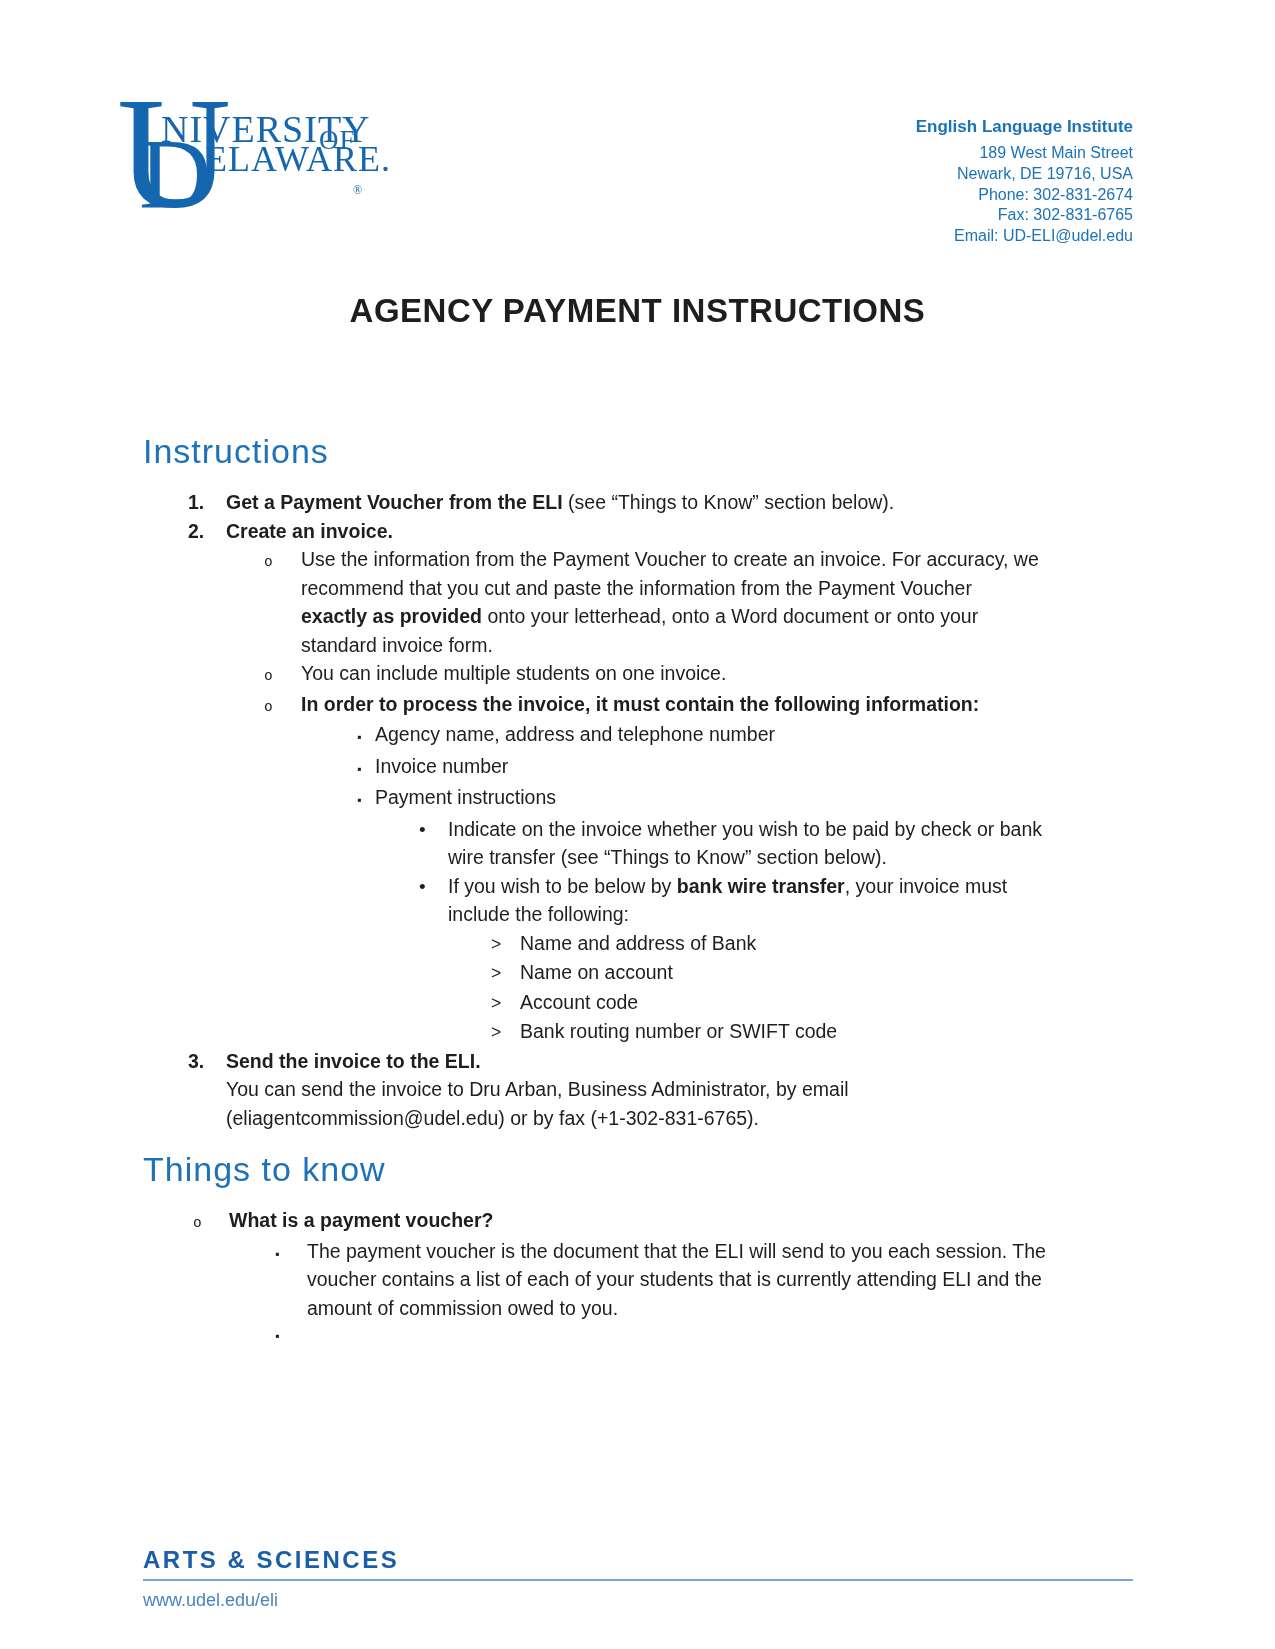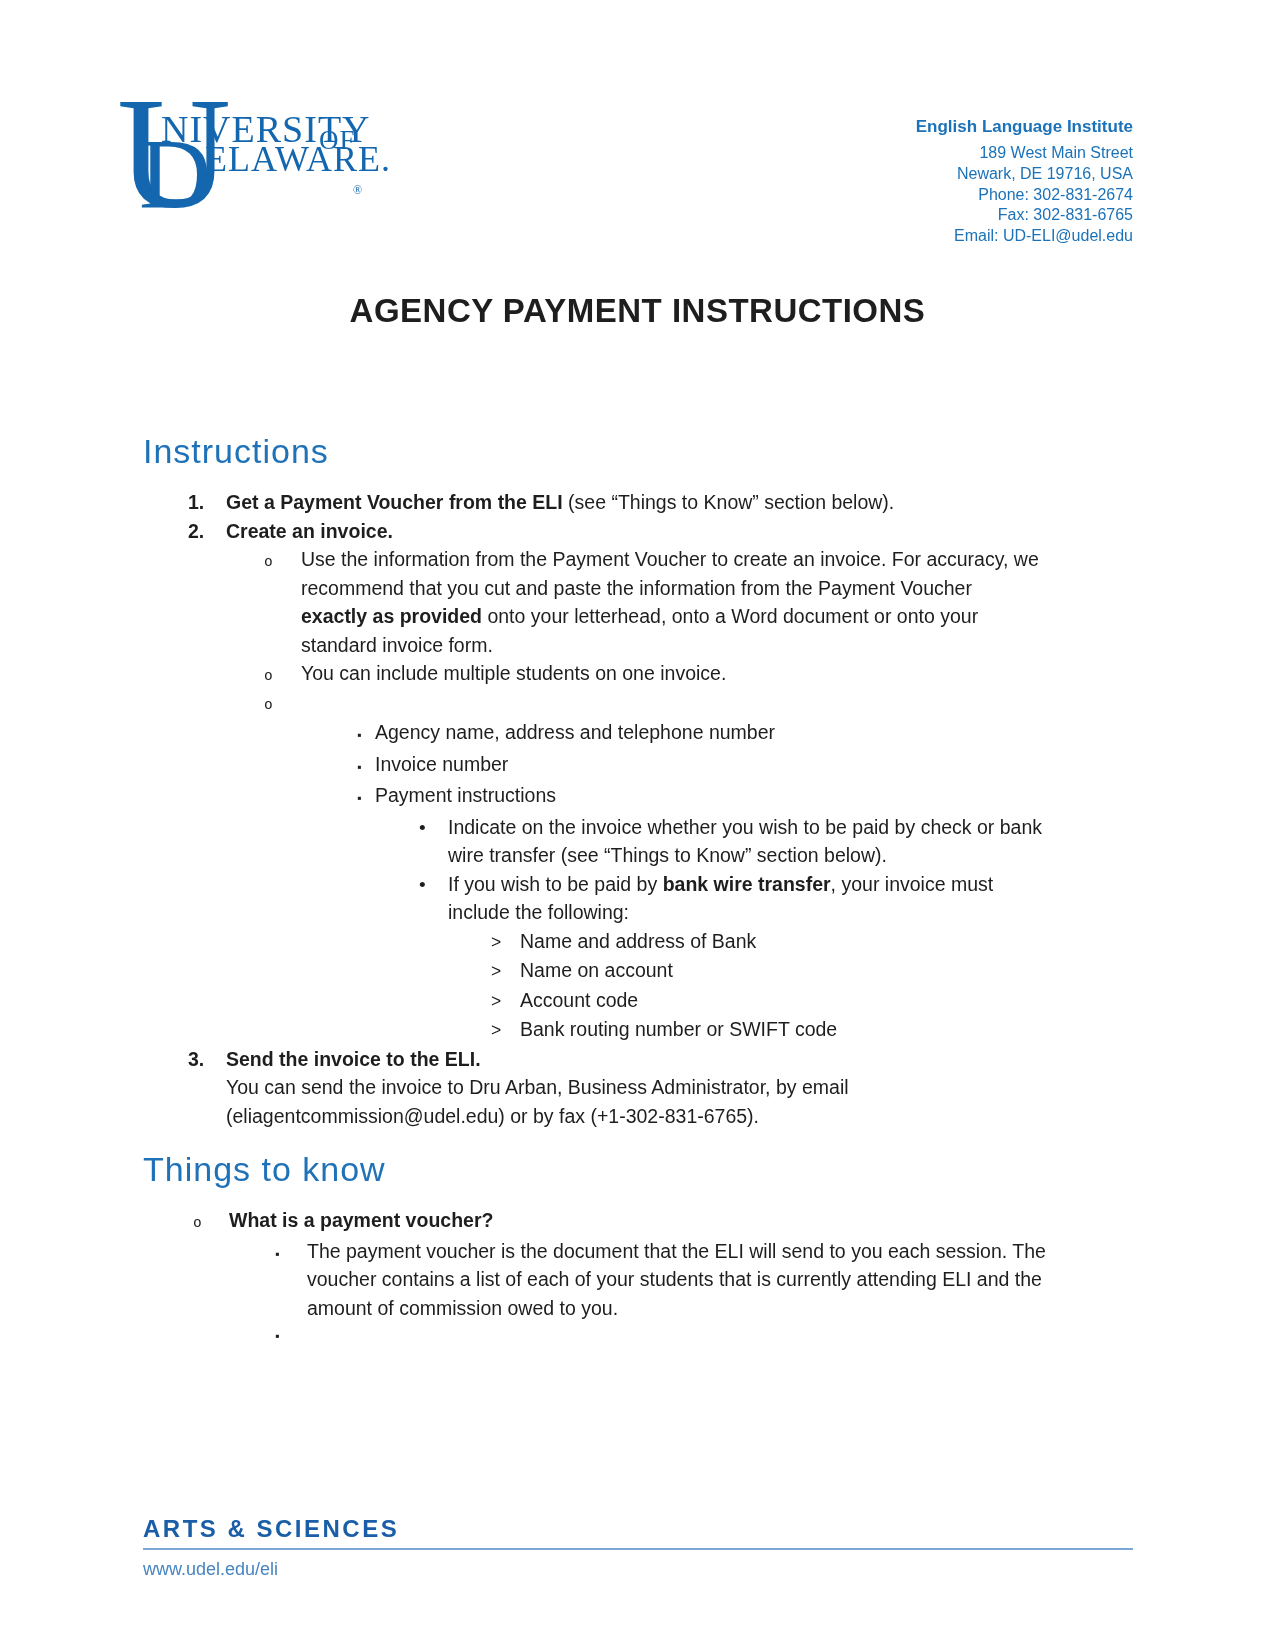--- a/index.html
+++ b/index.html
@@ -56,21 +56,21 @@
   .lv-num-cont{padding-left:83px;}     .lv-num-cont .marker{width:0;}
   .lv-circle{padding-left:121px;}      .lv-circle .marker{width:37px;font-family:"DejaVu Sans Mono",monospace;font-size:14.5px;}
   .lv-square{padding-left:214px;}      .lv-square .marker{width:18px;font-size:12.5px;}
   .lv-bullet{padding-left:276px;}      .lv-bullet .marker{width:29px;font-size:19px;}
   .lv-gt{padding-left:348px;}          .lv-gt .marker{width:29px;font-size:17.5px;}
   .lv-circle2{padding-left:50px;}      .lv-circle2 .marker{width:36px;font-family:"DejaVu Sans Mono",monospace;font-size:14.5px;}
   .lv-square2{padding-left:132px;}     .lv-square2 .marker{width:32px;font-size:12.5px;}
 
   
   .footer{position:absolute;left:143px;top:1516px;width:990px;}
-  .college{font-size:24px;font-weight:700;letter-spacing:2.5px;color:var(--footer-blue);line-height:26px;}
+  .college{font-size:24px;font-weight:700;letter-spacing:2.5px;color:var(--footer-blue);line-height:26px;margin-top:31px;}
   .rule{border:0;border-top:2.5px solid var(--rule-blue);margin-top:6px;}
   .url{font-size:18px;color:var(--url-blue);margin-top:9px;line-height:20px;}
 </style>
 </head>
 <body>
 
 <div class="page">
 
   <div class="logo">
     <span class="u">U</span>
@@ -111,41 +111,42 @@
 recommend that you cut and paste the information from the Payment Voucher
 </span><span class="b">exactly as provided</span><span> onto your letterhead, onto a Word document or onto your
 standard invoice form.</span></span>
       </div>
       <div class="item lv-circle">
         <span class="marker">o</span>
         <span class="text"><span>You can include multiple students on one invoice.</span></span>
       </div>
       <div class="item lv-circle">
         <span class="marker">o</span>
+        <span class="text"><span class="b">In order to process the invoice, it must contain the following information:</span></span>
       </div>
       <div class="item lv-square">
         <span class="marker">▪</span>
         <span class="text"><span>Agency name, address and telephone number</span></span>
       </div>
       <div class="item lv-square">
         <span class="marker">▪</span>
         <span class="text"><span>Invoice number</span></span>
       </div>
       <div class="item lv-square">
         <span class="marker">▪</span>
         <span class="text"><span>Payment instructions</span></span>
       </div>
       <div class="item lv-bullet">
         <span class="marker">•</span>
         <span class="text"><span>Indicate on the invoice whether you wish to be paid by check or bank
 wire transfer (see “Things to Know” section below).</span></span>
       </div>
       <div class="item lv-bullet">
         <span class="marker">•</span>
-        <span class="text"><span>If you wish to be paid by </span><span class="b">bank wire transfer</span><span>, your invoice must
+        <span class="text"><span>If you wish to be below by </span><span class="b">bank wire transfer</span><span>, your invoice must
 include the following:</span></span>
       </div>
       <div class="item lv-gt">
         <span class="marker">&gt;</span>
         <span class="text"><span>Name and address of Bank</span></span>
       </div>
       <div class="item lv-gt">
         <span class="marker">&gt;</span>
         <span class="text"><span>Name on account</span></span>
       </div>

